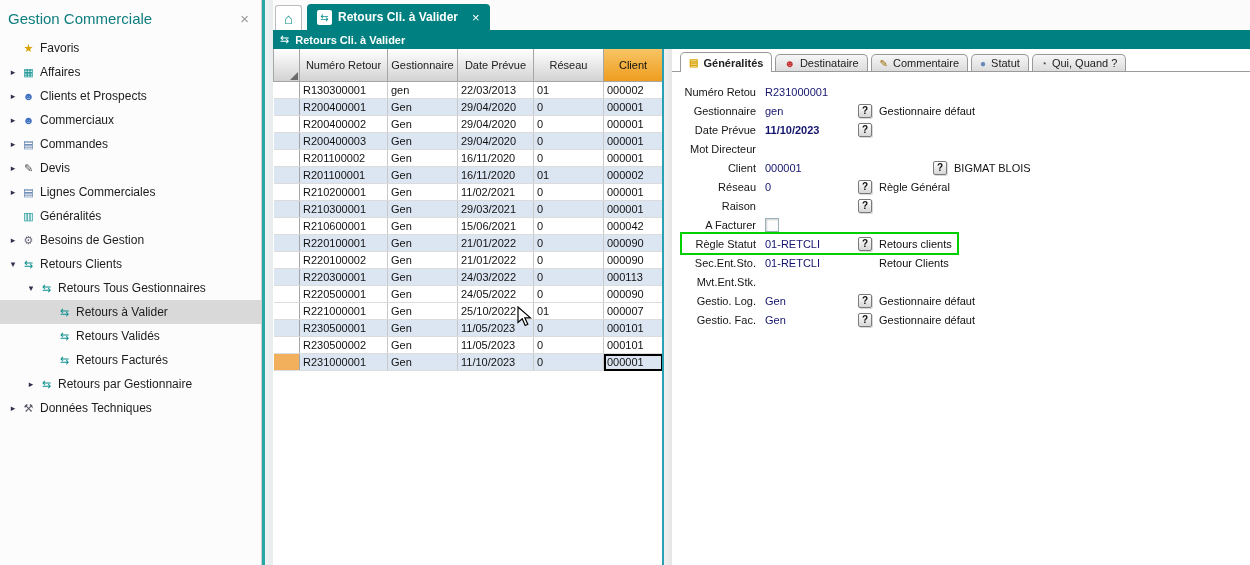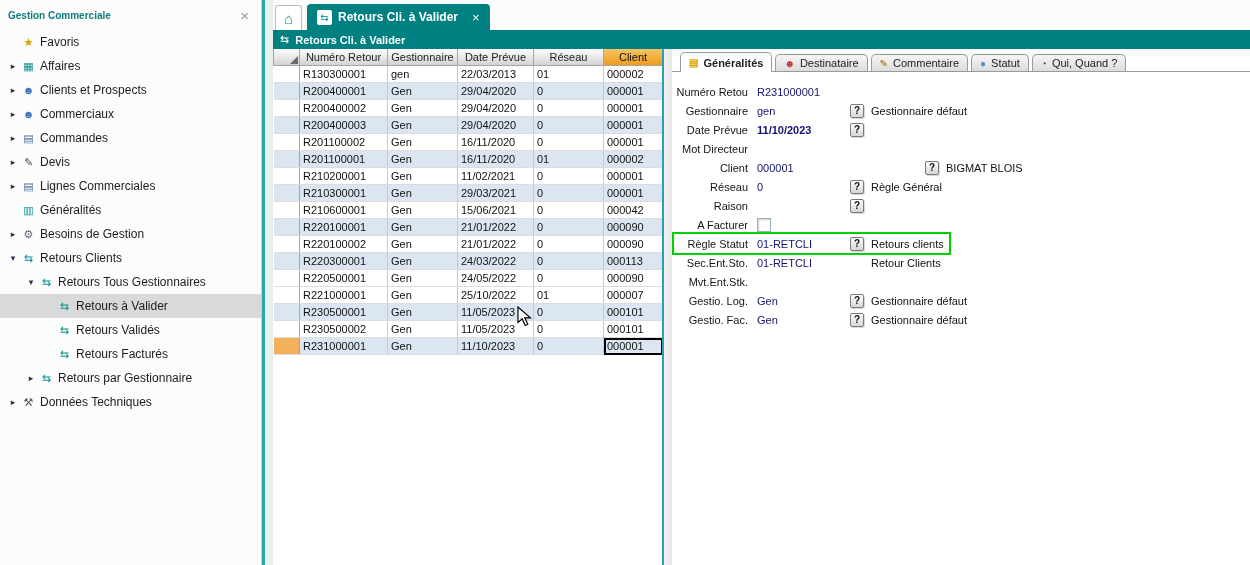--- a/index.html
+++ b/index.html
@@ -3,21 +3,21 @@
 <meta charset="utf-8">
 <style>
   html,body{margin:0;padding:0;background:#fff;}
   #root{position:relative;width:1250px;height:565px;background:#fff;overflow:hidden;
         font-family:"Liberation Sans",sans-serif;color:#111;}
 
   
   #sidebar{position:absolute;left:0;top:0;width:262px;height:565px;background:#fcfcfc;
            border-right:1px solid #cfcfcf;box-sizing:border-box;}
   .sb-title-row{display:flex;align-items:center;padding:10px 12px 9px 8px;}
-  .sb-title{color:#0e7d7d;font-weight:bold;font-size:10px;}
+  .sb-title{color:#0e7d7d;font-weight:normal;font-size:15px;}
   .sb-close{margin-left:auto;color:#999;font-size:15px;line-height:10px;cursor:pointer;}
   .sb-item{height:24px;display:flex;align-items:center;font-size:12px;color:#1c1c1c;cursor:pointer;white-space:nowrap;}
   .sb-item.selected{background:#d9d9d9;}
   .sb-arrow{width:14px;font-size:9px;color:#2e2e4e;text-align:center;flex:none;}
   .sb-icon{width:17px;text-align:center;font-size:11px;flex:none;}
   .sb-label{margin-left:3px;}
 
   
   .ic-star{color:#d9a400}.ic-briefcase{color:#0d8f8f}.ic-person{color:#3a6ebf}
   .ic-person_red{color:#c33333}.ic-document{color:#4a6fa5}.ic-pen{color:#555}
@@ -42,21 +42,21 @@
   .doc-tab-close{margin-left:8px;font-size:13px;font-weight:normal;cursor:pointer;}
 
   #header-strip{height:19px;background:#008080;color:#fff;display:flex;align-items:center;gap:6px;
                 padding-left:7px;font-size:11px;font-weight:bold;flex:none;}
   .hdr-icon{font-size:11px;font-weight:normal;}
 
   #content-row{flex:1;display:flex;min-height:0;}
   #table-panel{width:389px;flex:none;background:#fff;overflow:hidden;}
 
   .tbl{border-collapse:collapse;table-layout:fixed;width:389px;font-size:11px;}
-  .tbl th{height:16px;background:linear-gradient(#ffffff,#d2d2d2);border:1px solid #a6a6a6;border-top:none;
+  .tbl th{height:32px;background:linear-gradient(#ffffff,#d2d2d2);border:1px solid #a6a6a6;border-top:none;
           font-weight:normal;color:#222;text-align:center;padding:0 2px;white-space:nowrap;overflow:hidden;
           position:relative;cursor:pointer;}
   .tbl th.client-hdr{background:linear-gradient(#f7c465,#ee9d1e);color:#111;}
   .corner{position:absolute;right:1px;bottom:1px;width:0;height:0;
           border-left:8px solid transparent;border-bottom:8px solid #6a6a6a;}
   .tbl td{height:16px;padding:0 3px;border-right:1px solid #c9c9c9;border-bottom:1px solid #dcdcdc;
           white-space:nowrap;overflow:hidden;color:#111;background:#fff;cursor:default;}
   .tbl tr.alt td{background:#dce6f2;}
   .tbl td.gut{border-right:1px solid #a6a6a6;}
   .tbl tr.selected td.gut{background:#f2b05c;}
@@ -66,21 +66,21 @@
             background:linear-gradient(to right,#2aa0b4 0,#2aa0b4 2px,#f0f0f0 2px,#e6e6e6 100%);}
 
   #detail-panel{flex:1;background:#fff;min-width:0;}
   #dtabs{display:flex;align-items:flex-end;height:21px;border-bottom:1px solid #9a9a9a;padding-left:8px;margin-top:1px;}
   .dtab{height:17px;display:flex;align-items:center;gap:5px;padding:0 8px;border:1px solid #9a9a9a;border-bottom:none;
         border-radius:5px 5px 0 0;background:linear-gradient(#f6f6f6,#dcdcdc);margin-right:3px;font-size:11px;
         color:#222;position:relative;cursor:pointer;box-sizing:border-box;}
   .dtab.active{background:#fff;font-weight:bold;height:20px;margin-bottom:-1px;}
   .dtab-icon{font-size:10px;}
 
-  #fields{padding:10px 0 0 2px;}
+  #fields{padding:10px 0 0 10px;}
   .frow{display:flex;align-items:center;height:19px;font-size:11px;}
   .flabel{width:74px;flex:none;text-align:right;margin-right:9px;color:#151515;white-space:nowrap;}
   .fvalue{width:93px;flex:none;color:#14146e;white-space:nowrap;cursor:text;}
   .fvalue.wide{width:168px;}
   .fvalue.bold{font-weight:bold;}
   .fhelp{width:14px;height:14px;flex:none;border:1px solid #7a7a7a;background:linear-gradient(#ffffff,#d6d6d6);
          border-radius:2px;font-size:10px;font-weight:bold;color:#111;display:flex;align-items:center;
          justify-content:center;margin-right:7px;cursor:pointer;box-shadow:1px 1px 0 rgba(0,0,0,.15);box-sizing:border-box;}
   .fspacer{width:21px;flex:none;}
   .fdesc{color:#111;white-space:nowrap;}

